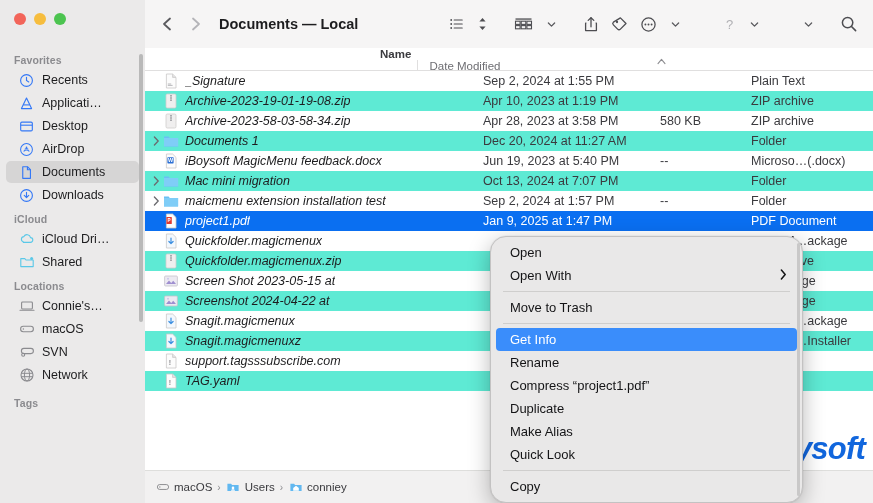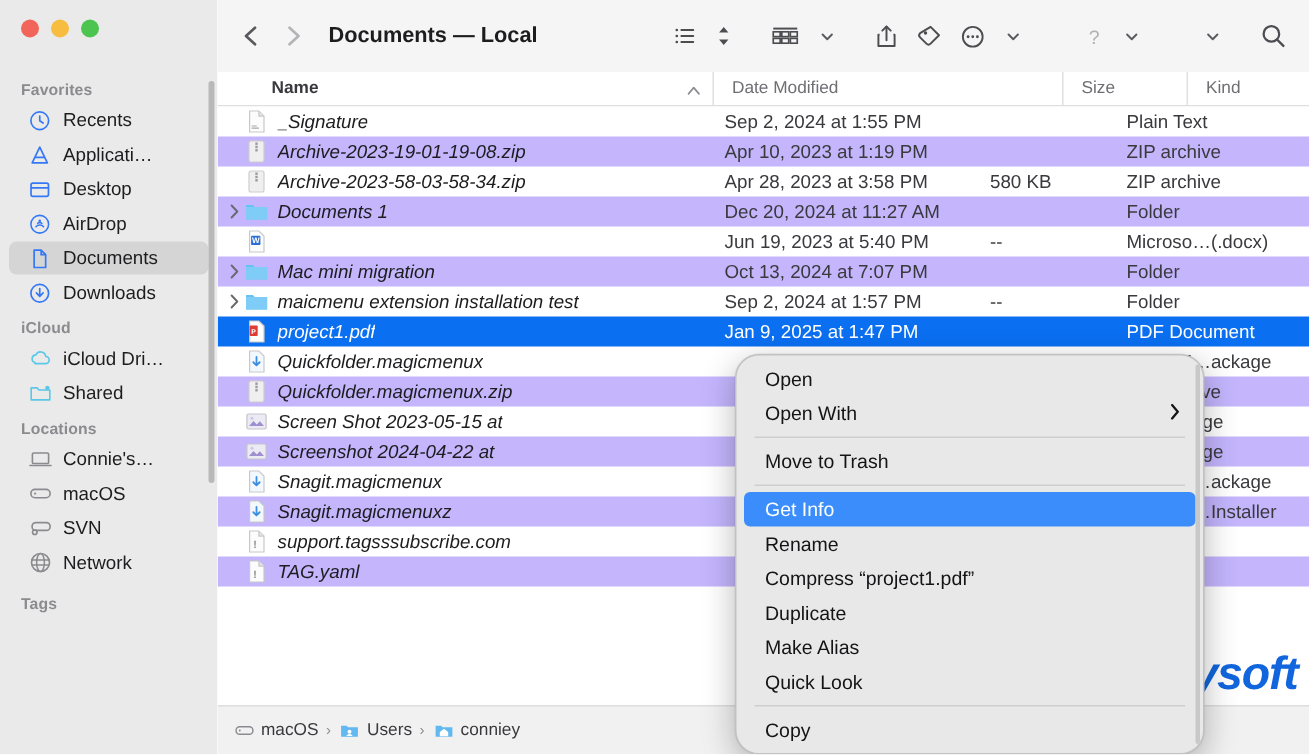--- a/index.html
+++ b/index.html
@@ -112,20 +112,21 @@
   
   #colheads {
     height:23px;
     background:#ffffff;
     border-bottom:1px solid #e0dfdf;
     display:flex;
     align-items:center;
     font-size:11.5px;
     color:#6e6e73;
     position:relative;
+    flex-direction:column;
   }
   .ch {
     height:23px;
     display:flex;
     align-items:center;
     position:relative;
     padding-left:12px;
     border-left:1px solid #e0dfdf;
   }
   .ch:first-child { border-left:none; }
@@ -147,21 +148,21 @@
     background:#fff;
   }
   .row {
     height:20px;
     display:flex;
     align-items:center;
     font-size:12.5px;
     color:#1d1d1f;
     position:relative;
   }
-  .row.alt { background:#c4b5fd; }
+  .row.alt { background:#5eead4; }
   .row.sel { background:#0a6ff1; color:#ffffff; }
   .c-name {
     width:330px;
     display:flex;
     align-items:center;
     padding-left:4px;
     overflow:hidden;
     white-space:nowrap;
   }
   .disc {
@@ -607,20 +608,21 @@
         <div class="row">
           <div class="c-name">
             <span class="disc"></span>
             <span class="ficon">
               <svg width="16" height="16" viewBox="0 0 16 16">
                 <path d="M3.4 1h6.2L13 4.4V15H3.4z" fill="#fcfcfc" stroke="#c9c8c8" stroke-width="0.8"></path>
                 <rect x="4.4" y="4.2" width="6.2" height="6.2" rx="0.6" fill="#2b6fd4"></rect>
                 <text x="7.5" y="9.2" text-anchor="middle" font-family="Liberation Sans, sans-serif" font-size="5.4" fill="#fff" font-weight="bold">W</text>
               </svg>
             </span>
+            <span class="fname">iBoysoft MagicMenu feedback.docx</span>
           </div>
           <div class="c-date">Jun 19, 2023 at 5:40 PM</div>
           <div class="c-size">435 KB</div>
           <div class="c-kind">Microso…(.docx)</div>
         </div>
         <div class="row alt">
           <div class="c-name">
             <span class="disc">
               <svg width="7" height="10" viewBox="0 0 7 10">
                 <path d="M1.4 1 5.2 5 1.4 9" fill="none" stroke="currentColor" stroke-width="1.3" stroke-linecap="round" stroke-linejoin="round"></path>

